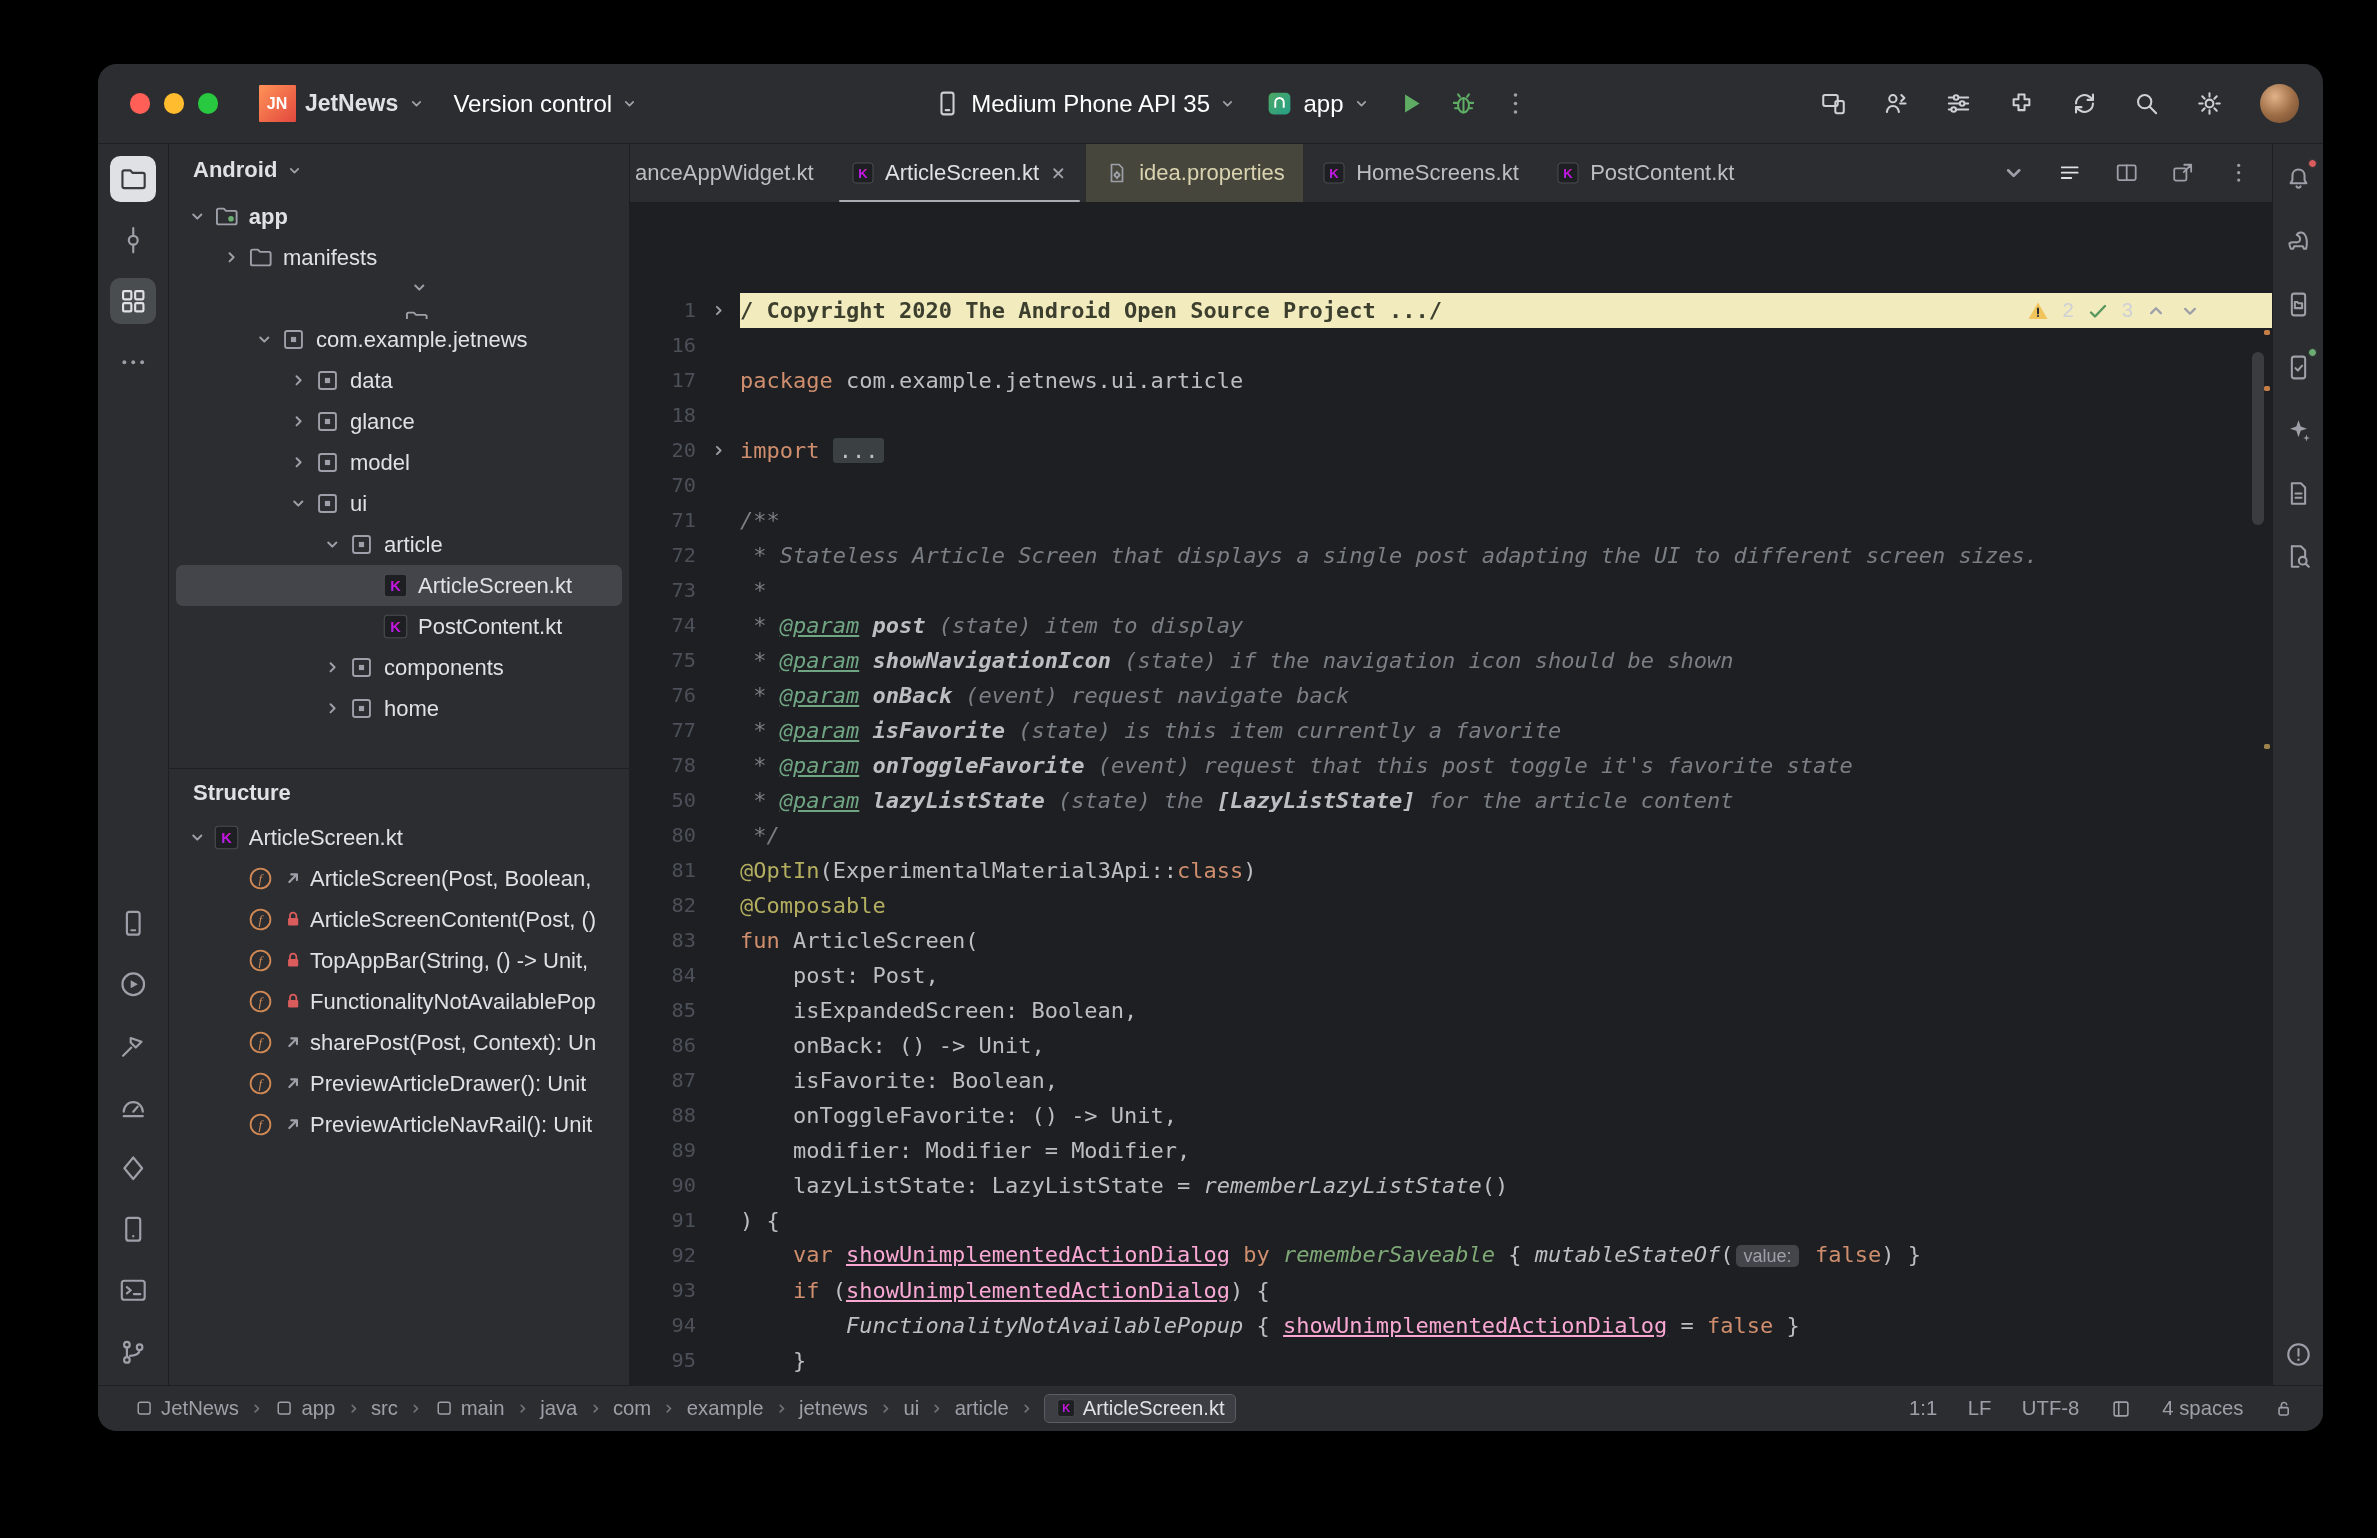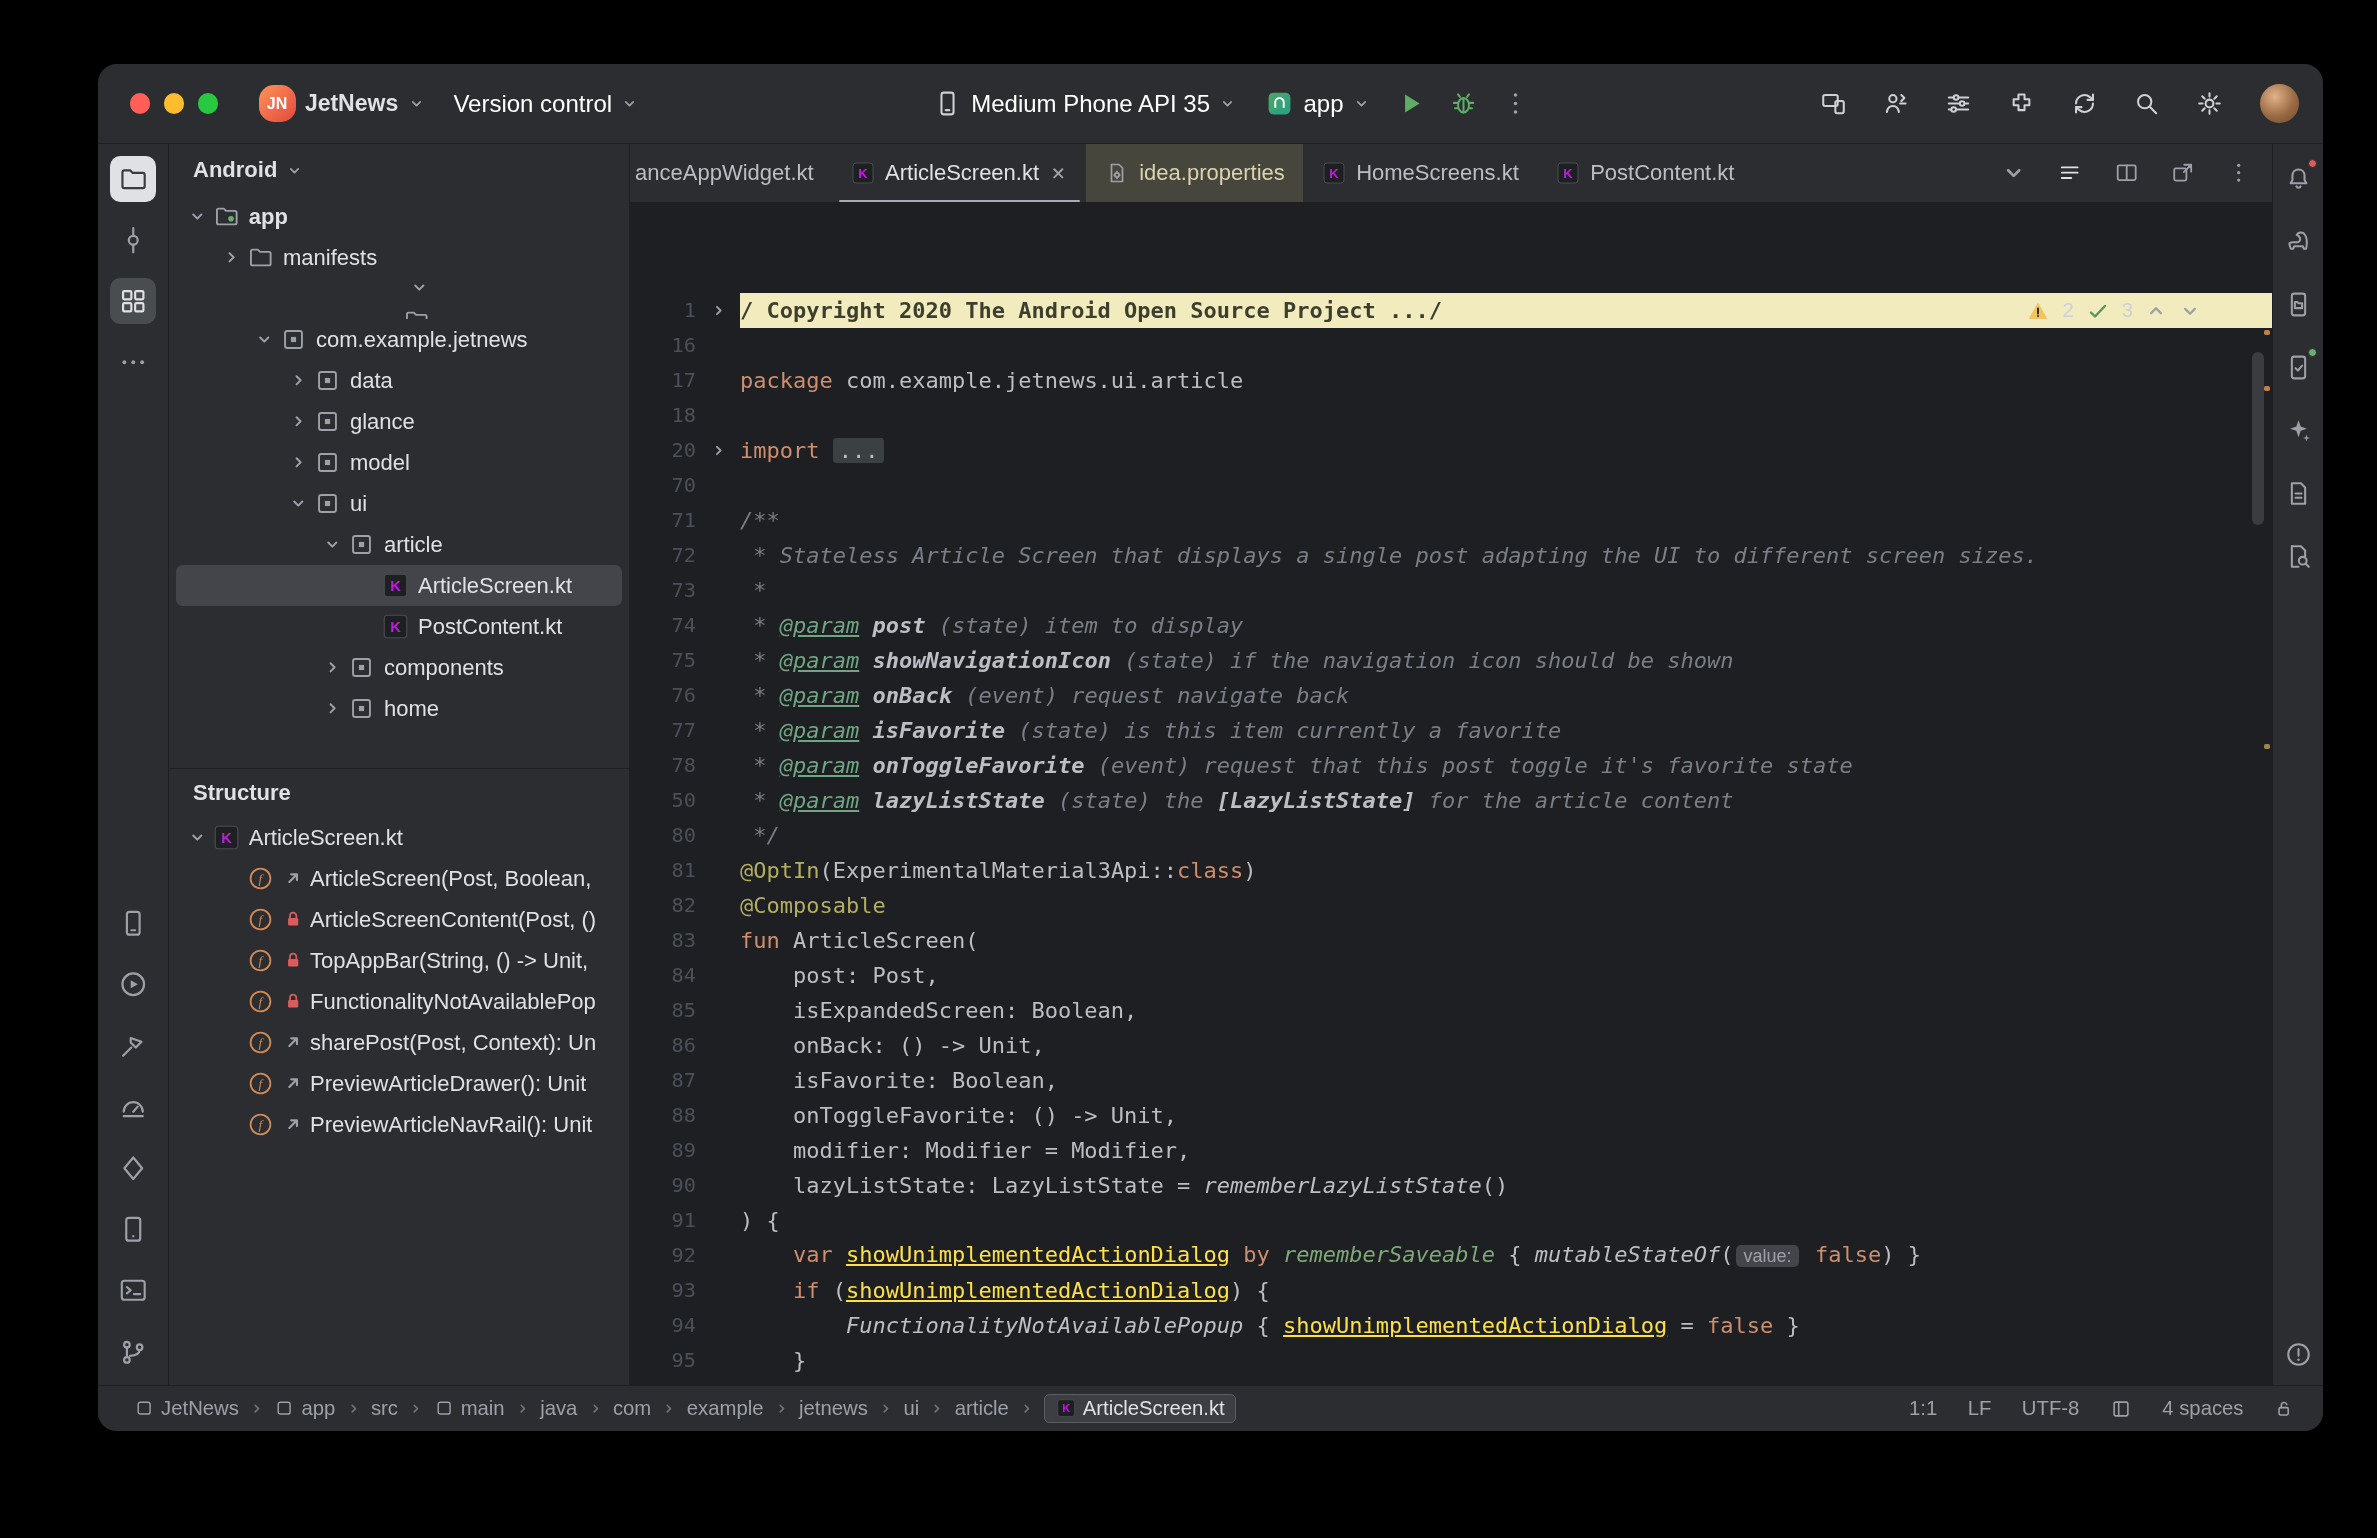--- a/index.html
+++ b/index.html
@@ -9,21 +9,21 @@
   
   .icon{display:inline-flex;width:25.4px;height:25.4px;flex:none;align-items:center;justify-content:center;}
   .icon svg{width:100%;height:100%;}
   .chev{width:17px;height:17px;color:#9DA0A8;}
 
   
   .titlebar{height:80px;flex:0 0 80px;display:flex;align-items:center;padding:0 24px 0 32px;gap:8.5px;border-bottom:0.8px solid #1E1F22;}
   .traffic{display:flex;gap:13.5px;margin-right:22px;flex:none;}
   .tl{width:20.3px;height:20.3px;border-radius:50%;}
   .tl.close{background:#FF5F57}.tl.min{background:#FEBC2E}.tl.max{background:#28C840}
-  .jn-badge{width:37px;height:37px;border-radius:15px;background:linear-gradient(135deg,#FF9358,#E2483D);display:inline-flex;align-items:center;justify-content:center;font-weight:bold;font-size:16px;color:#fff;flex:none;}
+  .jn-badge{width:37px;height:37px;border-radius:1px;background:linear-gradient(135deg,#FF9358,#E2483D);display:inline-flex;align-items:center;justify-content:center;font-weight:bold;font-size:16px;color:#fff;flex:none;}
   .tb-group{display:flex;align-items:center;gap:9.3px;padding:6.8px 10.2px;border-radius:8.5px;flex:none;}
   .tb-label{font-size:23px;font-weight:600;color:#DFE1E5;}
   .tb-sub{font-size:24px;color:#ffffff;}
   .dev,.cfg{width:29px;height:29px;color:#CED0D6;}
   .spacer{flex:1;}
   .tool-btn{display:flex;align-items:center;justify-content:center;position:relative;border-radius:10.2px;flex:none;color:#9DA0A8;}
   .titlebar .tool-btn{width:44px;height:44px;}
   .titlebar .tool-btn .icon{width:29px;height:29px;}
   .green{color:#5FAD65;}
   .tb-icons{display:flex;align-items:center;gap:18.6px;margin-right:20.3px;}
@@ -83,21 +83,21 @@
   .ct{flex:1;white-space:pre;min-width:0;color:#BCBEC4;}
   .cl.band .ct{background:#F1EBBE;}
   .seg-band{color:#3D3F2E;font-weight:bold;}
   .seg-k{color:#CF8E6D;}
   .seg-t{color:#BCBEC4;}
   .seg-d{color:#7A7E85;font-style:italic;}
   .seg-dt{color:#6FA583;font-style:italic;text-decoration:underline;}
   .seg-dp{color:#BCBEC4;font-style:italic;font-weight:bold;}
   .seg-db{color:#BCBEC4;font-style:italic;font-weight:bold;}
   .seg-a{color:#B3AE60;}
-  .seg-u{color:#fde047;text-decoration:underline;}
+  .seg-u{color:#f9a8d4;text-decoration:underline;}
   .seg-it{color:#BCBEC4;font-style:italic;}
   .seg-g{color:#7EA876;font-style:italic;}
   .seg-chip{background:#43454A;color:#9DA0A8;border-radius:5.1px;padding:0.8px 7.6px;font-size:18px;font-family:"Liberation Sans",sans-serif;margin:0 2.5px;}
   .seg-fold{background:#3B4042;color:#BCBEC4;border-radius:3.4px;padding:0 6px;}
 
   .inspect{position:absolute;top:90px;right:71px;height:35px;display:flex;align-items:center;gap:12px;font-family:"Liberation Sans",sans-serif;font-size:20.3px;color:#CED0D6;}
   .inspect .icon{width:24px;height:24px;}
   .inspect .chevbtn{width:22px;height:22px;color:#9DA0A8;}
   .vscroll{position:absolute;right:8.5px;top:149px;width:12px;height:173px;border-radius:6px;background:rgba(160,165,175,.22);}
   .mark{position:absolute;right:1.7px;width:6.8px;height:5.1px;border-radius:1.7px;}

